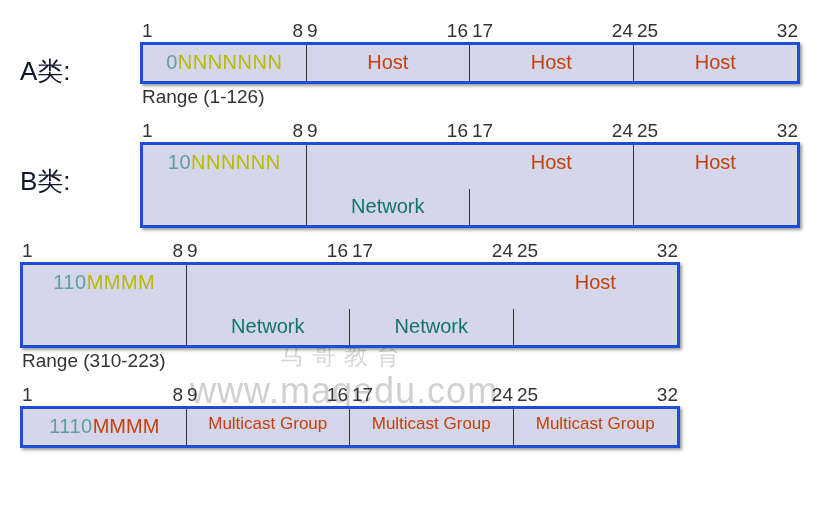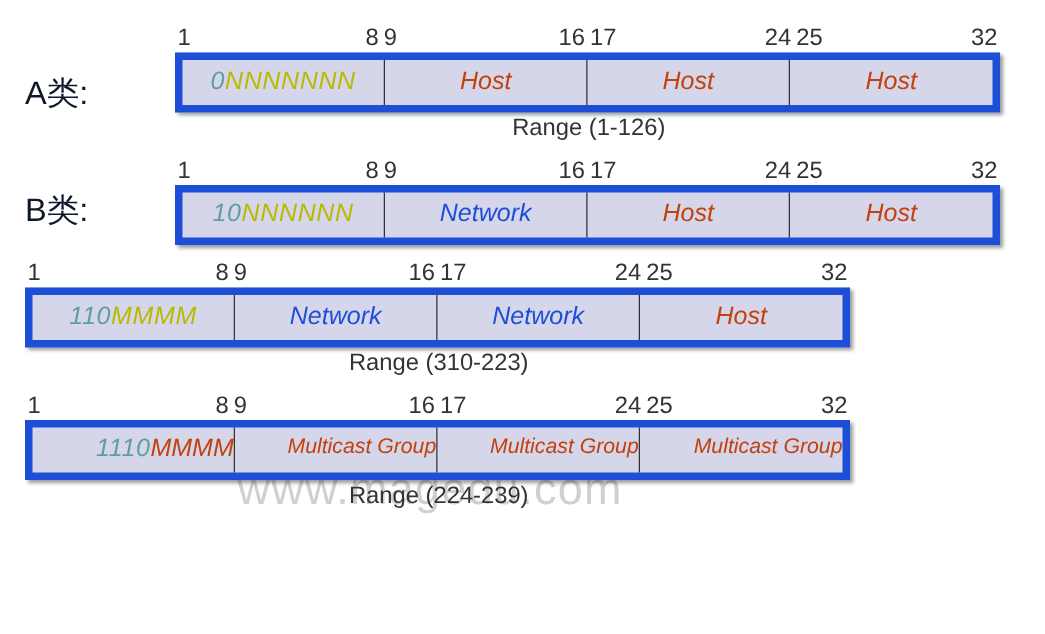--- a/index.html
+++ b/index.html
@@ -34,46 +34,44 @@
   }
   .bit-numbers .cell {
     width: 165px;
     display: flex;
     justify-content: space-between;
     padding: 0 2px;
     box-sizing: border-box;
   }
   .octets {
     display: flex;
-    border: 6px solid #1d4ed8;
+    border: 3px solid #1d4ed8;
     box-shadow: 2px 2px 3px rgba(0,0,0,0.4);
     background: #d6d6ea;
-    font-style: italic;
   }
   .octets .oct {
     width: 165px;
     box-sizing: border-box;
     border-right: 1px solid #333;
     text-align: center;
     padding: 5px 0 7px 0;
     font-size: 20px;
     line-height: 1.2;
     white-space: nowrap;
   }
-  .octets.small .oct { font-size: 17px; text-align: right; }
+  .octets.small .oct { font-size: 17px; }
   .octets .oct:last-child { border-right: none; }
   .prefix { color: #5f9ea0; letter-spacing: 0.5px; }
   .nchars { color: #b9b900; letter-spacing: 0.5px; }
-  .network { color: #1d4ed8; }
+  .network { color: #0f766e; margin-top: 44px; }
   .hostblk { color: #c2410c; }
   .range {
     font-size: 19px;
     color: #333;
     padding: 2px 0 0 2px;
-    text-align: center;
   }
   .watermark {
     position: absolute;
     left: 190px;
     top: 370px;
     font-size: 36px;
     font-family: Liberation Sans, sans-serif;
     color: rgba(120,120,120,0.35);
     letter-spacing: 1px;
     pointer-events: none;
@@ -209,15 +207,14 @@
           <span>25</span>
           <span>32</span>
         </div>
     </div>
     <div class="octets small">
       <div class="oct" style="font-size:20px;"><span class="prefix">1110</span><span class="hostblk">MMMM</span></div>
       <div class="oct hostblk">Multicast Group</div>
       <div class="oct hostblk">Multicast Group</div>
       <div class="oct hostblk">Multicast Group</div>
     </div>
-    <div class="range">Range (224-239)</div>
   </div>
 </div>
 
 </body></html>

